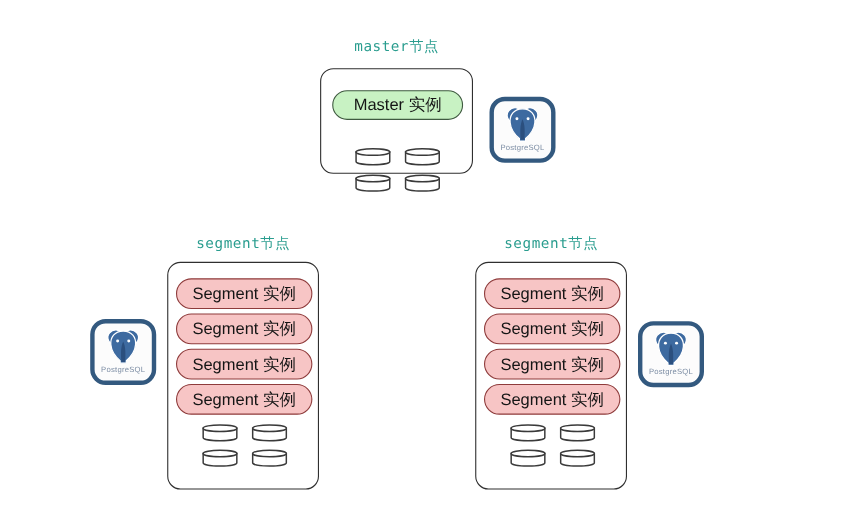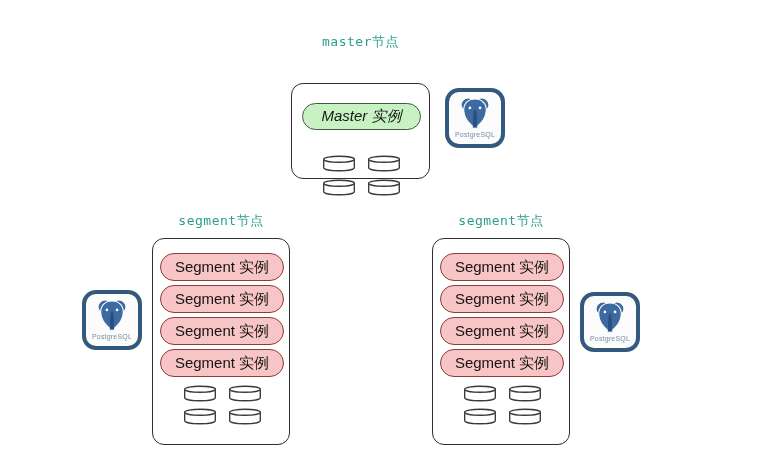--- a/index.html
+++ b/index.html
@@ -19,21 +19,21 @@
     font-size:13px;letter-spacing:0.5px;white-space:nowrap;
   }
   .master-label{left:291px;top:33px;width:139px;}
   .segleft-label{left:152px;top:212px;width:138px;}
   .segright-label{left:432px;top:212px;width:138px;}
 
   .node-box{
     position:absolute;background:var(--box-bg);
     border:1.6px solid var(--box-border);border-radius:12px;box-sizing:border-box;
   }
-  .master-box{left:291px;top:83px;width:139px;height:96px;font-style:italic;}
+  .master-box{left:291px;top:62px;width:139px;height:96px;}
   .segleft-box{left:152px;top:238px;width:138px;height:207px;}
   .segright-box{left:432px;top:238px;width:138px;height:207px;}
 
   .pill{
     display:flex;align-items:center;justify-content:center;
     box-sizing:border-box;border-radius:14px;
     font-size:15px;color:var(--pill-text);white-space:nowrap;
   }
   .green-pill{
     position:absolute;left:10px;top:19px;width:119px;height:27px;

